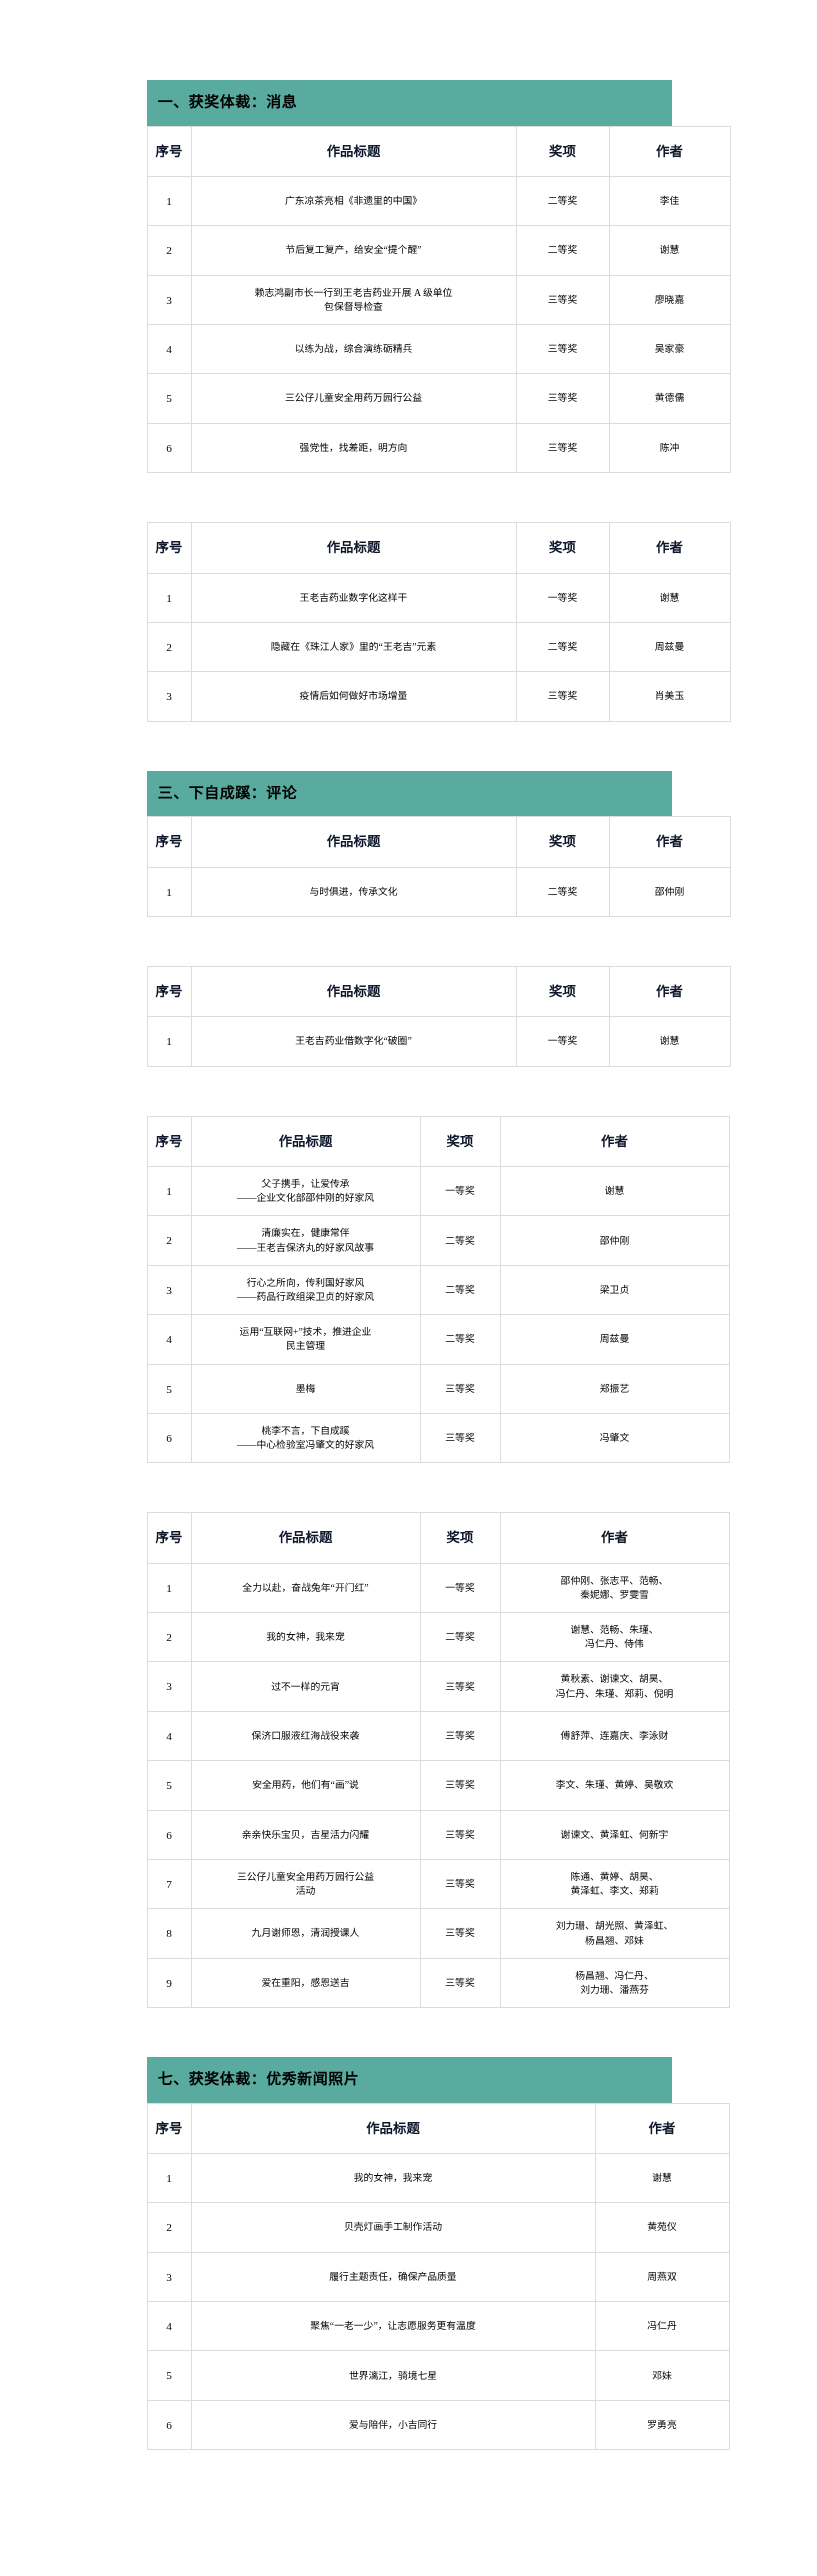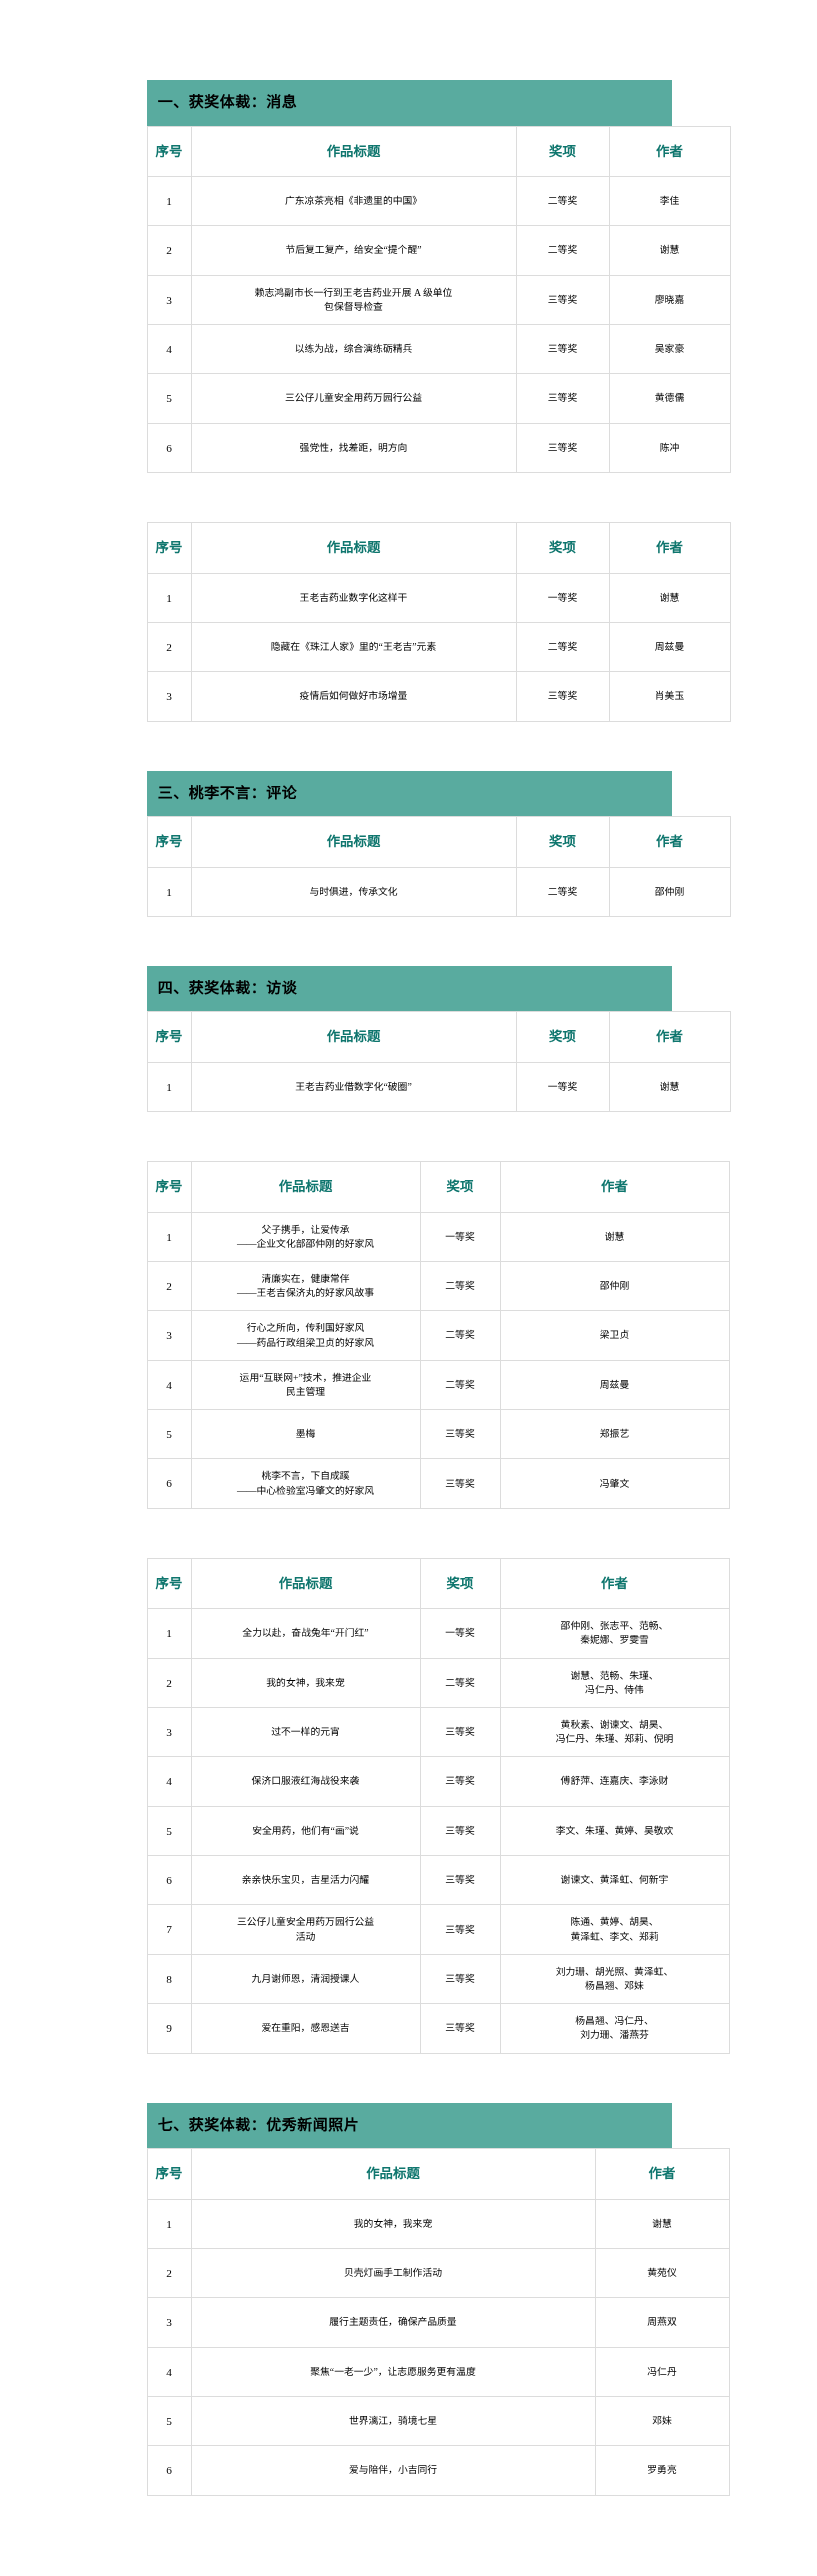--- a/index.html
+++ b/index.html
@@ -49,21 +49,21 @@
     text-align:center;
     vertical-align:middle;
     font-weight:400;
     padding:5.2px 3.1px;
     line-height:1.45;
   }
   table.awards thead th{
     font-size:13.4px;
     font-weight:700;
     height:39px;
-    color:#0f766e;
+    color:#0f172a;
   }
   table.awards tbody td{
     font-size:9.8px;
     height:38px;
     color:#000;
   }
   table.awards tbody td.idx{ font-size:11.3px; }
 
   
   .cols-4 col.c-idx{width:44px;}
@@ -182,21 +182,21 @@
               <td class="idx">3</td>
               <td class="title-multiline">疫情后如何做好市场增量</td>
               <td>三等奖</td>
               <td class="author-multiline">肖美玉</td>
             </tr>
           </tbody>
         </table>
       </div>
       <div class="spacer-md"></div>
       <div class="section">
-        <div class="sec-title">三、桃李不言：评论</div>
+        <div class="sec-title">三、下自成蹊：评论</div>
         <table class="awards cols-4">
           <colgroup>
             <col class="c-idx">
             <col class="c-title">
             <col class="c-award">
             <col class="c-author">
           </colgroup>
           <thead>
             <tr>
               <th>序号</th>
@@ -210,21 +210,20 @@
               <td class="idx">1</td>
               <td class="title-multiline">与时俱进，传承文化</td>
               <td>二等奖</td>
               <td class="author-multiline">邵仲刚</td>
             </tr>
           </tbody>
         </table>
       </div>
       <div class="spacer-md"></div>
       <div class="section">
-        <div class="sec-title">四、获奖体裁：访谈</div>
         <table class="awards cols-4">
           <colgroup>
             <col class="c-idx">
             <col class="c-title">
             <col class="c-award">
             <col class="c-author">
           </colgroup>
           <thead>
             <tr>
               <th>序号</th>

